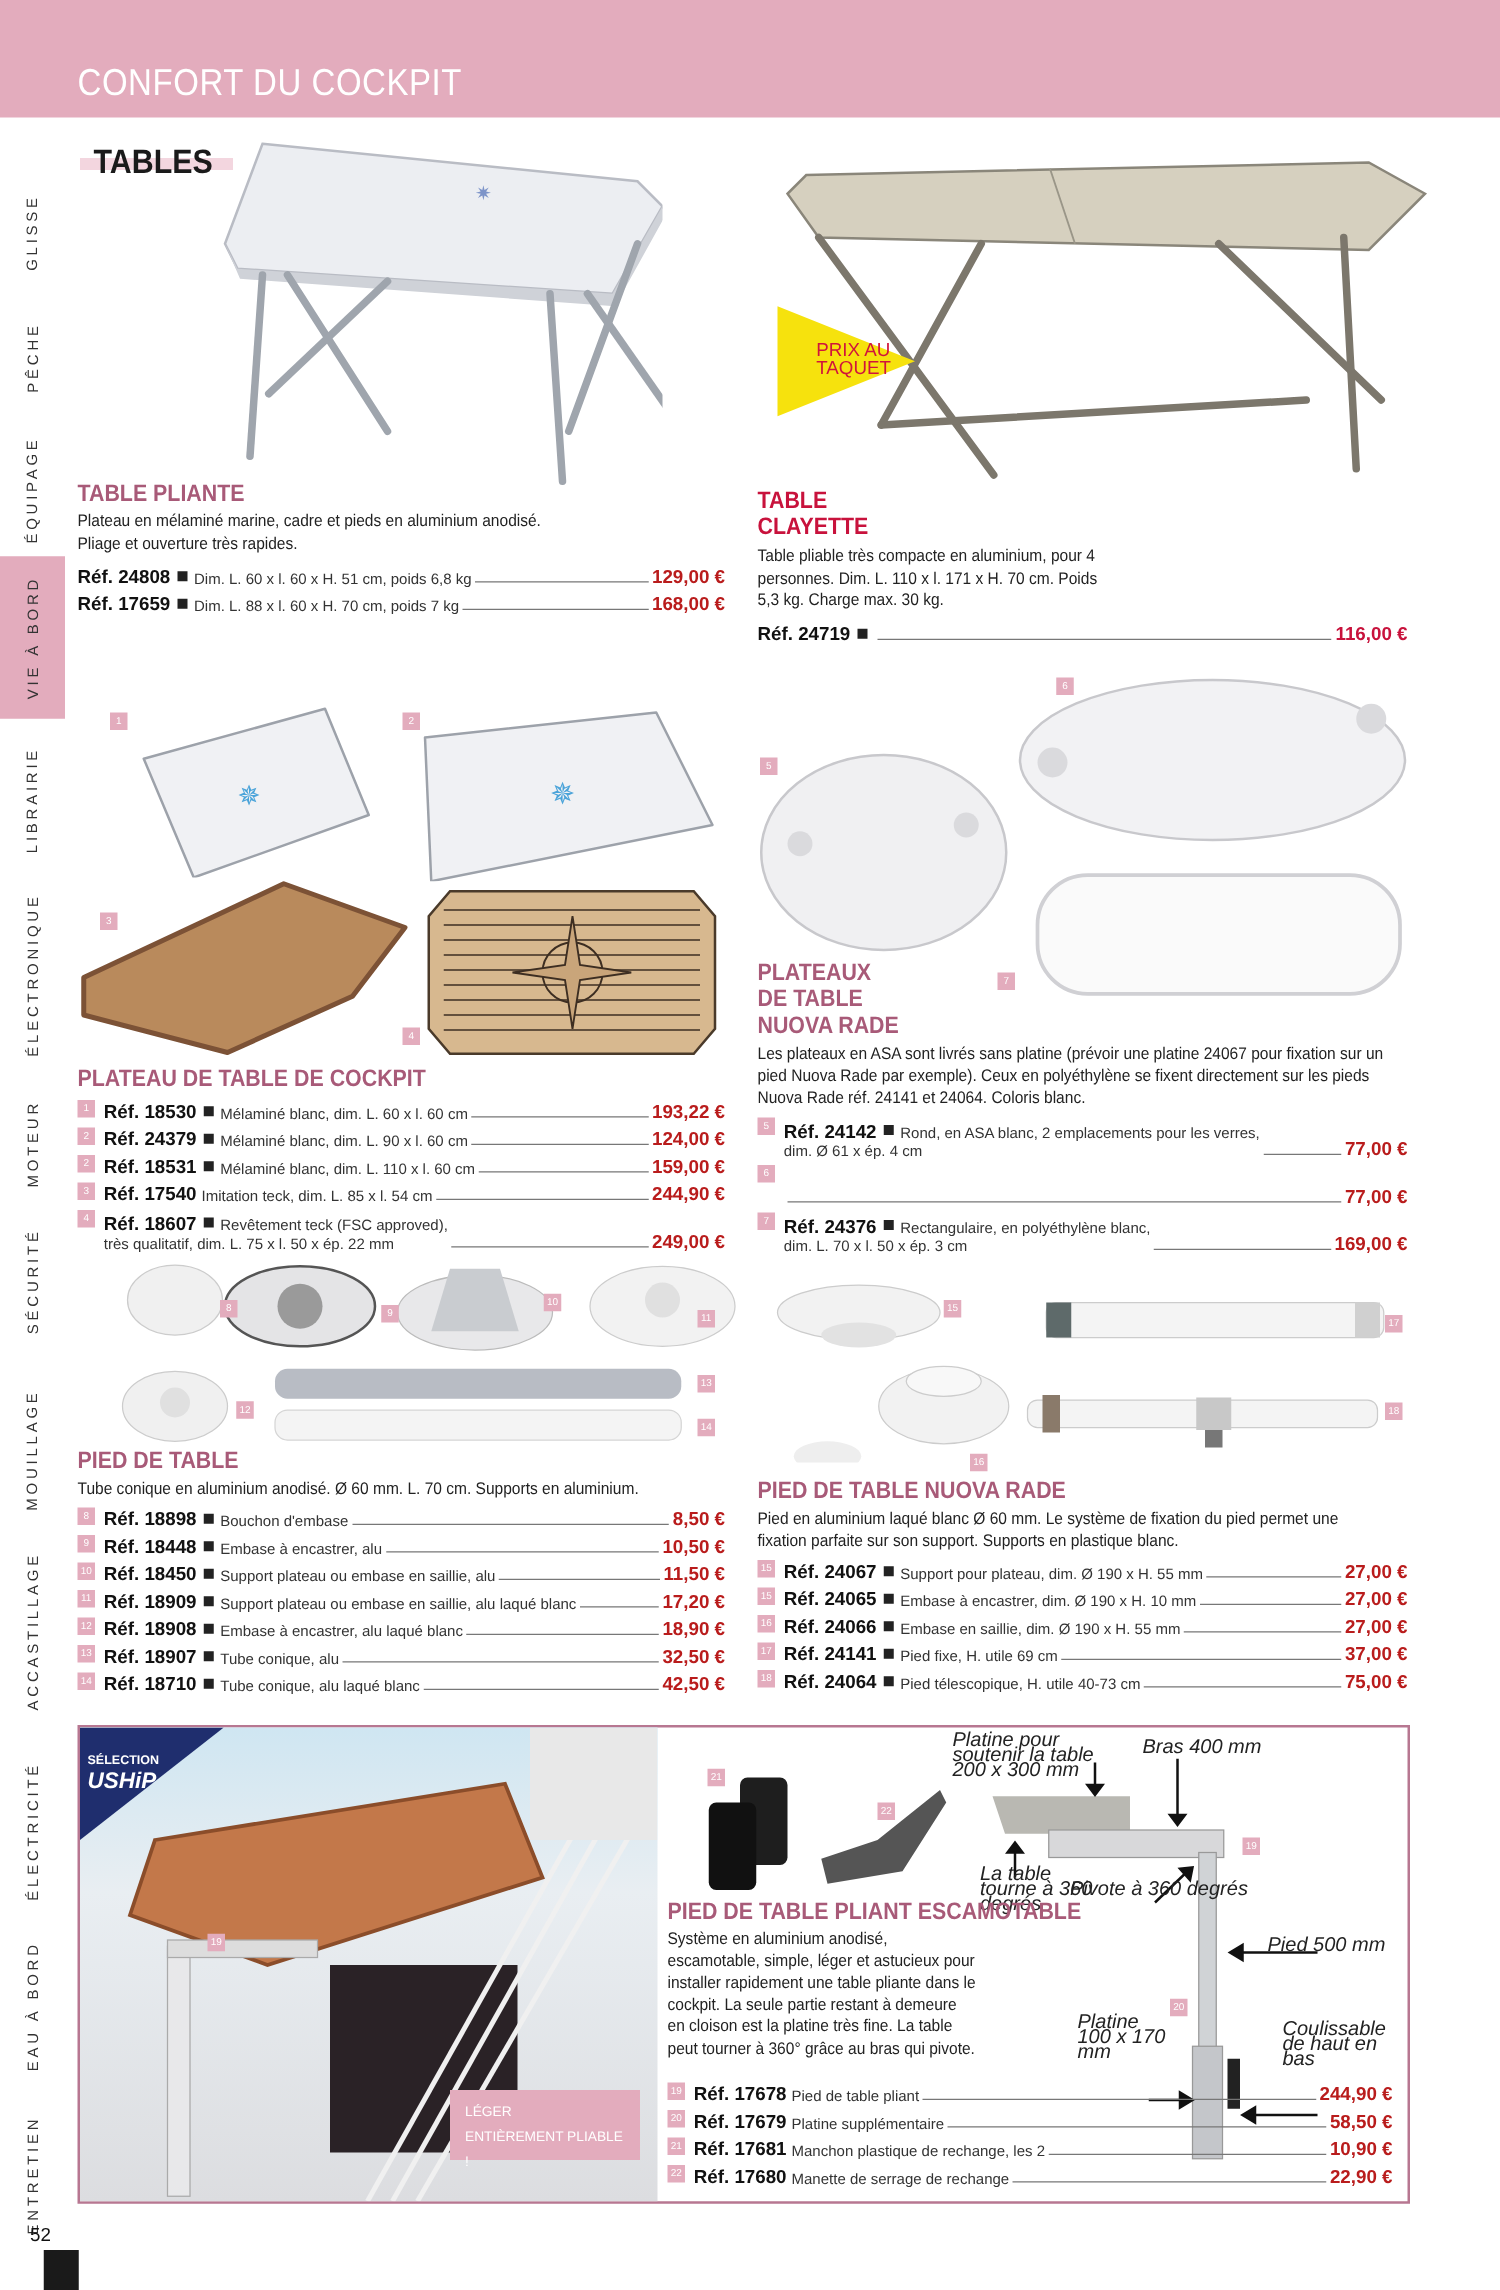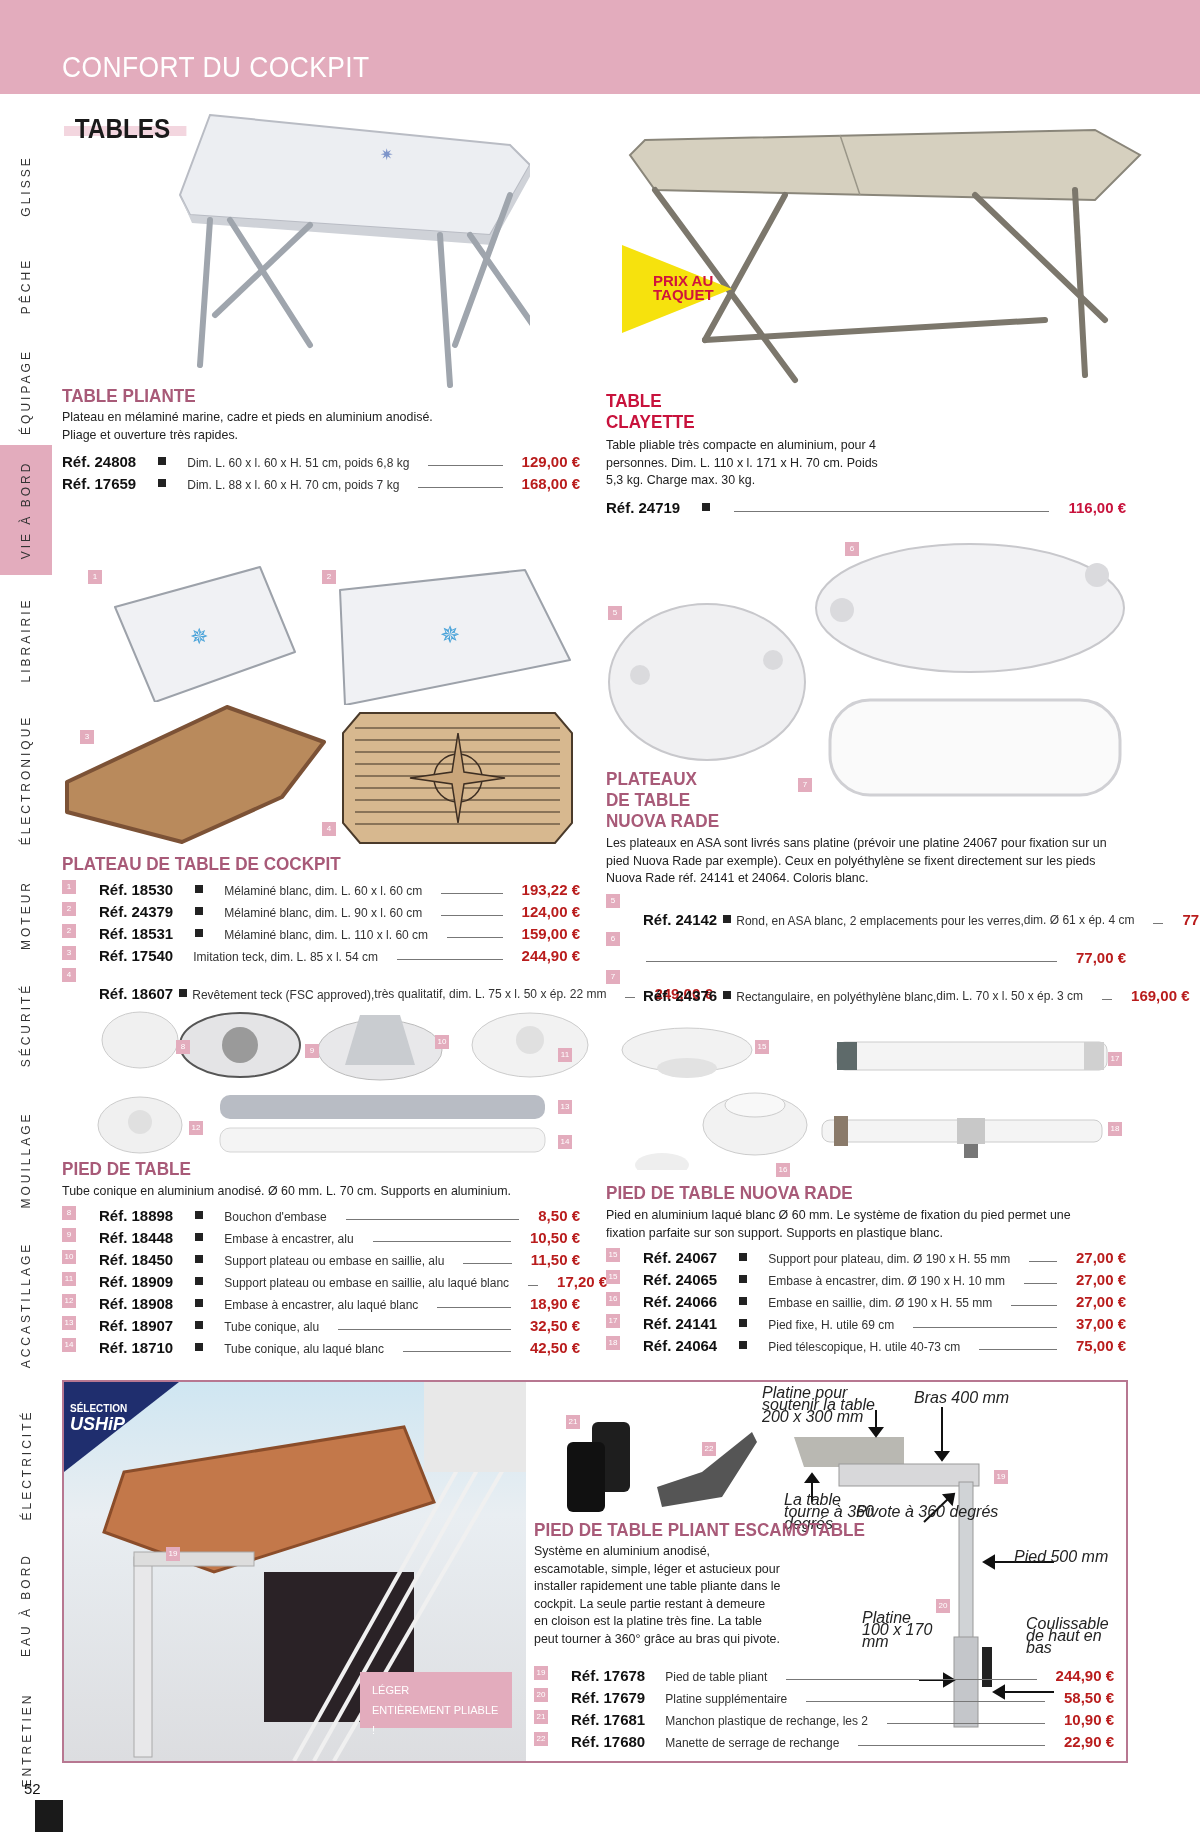--- a/index.html
+++ b/index.html
@@ -16,37 +16,37 @@
   .nav-item span { display: block; transform: rotate(-90deg); white-space: nowrap; font-size: 12px; letter-spacing: 3px; color: #333; }
   .nav-item.active { background: #e3acbd; }
   .page-num { position: absolute; left: 24px; top: 1780px; font-size: 15px; color: #111; }
   .page-tab { position: absolute; left: 35px; top: 1800px; width: 28px; height: 32px; background: #1a1a1a; }
 
   
   .ptitle { position: absolute; font-size: 19px; font-weight: bold; color: #a85a78; line-height: 21px; transform: scaleX(0.9); transform-origin: left; }
   .ptitle.red { color: #c8123c; }
   .pdesc { position: absolute; font-size: 13.5px; line-height: 17.5px; color: #222; transform: scaleX(0.92); transform-origin: left; }
   .reflist { position: absolute; }
-  .ref-row { display: flex; align-items: flex-end; height: 22px; font-size: 13px; white-space: nowrap; gap: 16px; }
+  .ref-row { display: flex; align-items: flex-end; height: 22px; font-size: 13px; white-space: nowrap; }
   .ref-row.double { height: 38px; }
   .ref-num { display: inline-block; width: 14px; height: 14px; background: #e3acbd; color: #fff; font-size: 8px; text-align: center; line-height: 14px; margin-right: 7px; margin-bottom: 4px; flex: 0 0 14px; }
   .ref-code { font-weight: bold; font-size: 15px; color: #111; margin-right: 4px; }
   .ref-sq { display: inline-block; width: 8px; height: 8px; background: #222; margin: 0 5px 5px 2px; flex: 0 0 8px; }
   .ref-desc { font-size: 12px; color: #333; }
-  .ref-wrap { display: flex; justify-content: flex-end; align-items: center; }
+  .ref-wrap { display: flex; flex-direction: column; justify-content: flex-end; }
   .ref-fill { flex: 1; border-bottom: 1px solid #777; margin: 0 3px 4px 3px; min-width: 10px; }
   .ref-price { font-weight: bold; font-size: 15px; color: #b91c1c; }
   .ref-price.red { color: #c8123c; }
 
   
   .img { position: absolute; }
   .badge { position: absolute; width: 14px; height: 14px; background: #e3acbd; color: #fff; font-size: 8px; line-height: 14px; text-align: center; }
 
   .promo { position: absolute; left: 622px; top: 245px; width: 0; height: 0; border-top: 44px solid transparent; border-bottom: 44px solid transparent; border-left: 110px solid #f6e20d; }
-  .promo-text { position: absolute; left: 653px; top: 274px; font-size: 15px; font-weight: bold; color: #d0143c; line-height: 14px; }
+  .promo-text { position: absolute; left: 653px; top: 274px; font-size: 15px; font-weight: normal; color: #d0143c; line-height: 14px; }
 
   .feature-box { position: absolute; left: 62px; top: 1380px; width: 1066px; height: 383px; border: 2px solid #b77791; }
   .photo { position: absolute; left: 0; top: 0; width: 462px; height: 379px; background: linear-gradient(180deg, #cfe6f2 0%, #e9eef2 35%, #dcdde0 100%); overflow: hidden; }
   .uship { position: absolute; left: 0; top: 0; width: 0; height: 0; border-top: 90px solid #1f2e6e; border-right: 115px solid transparent; }
   .uship-text { position: absolute; left: 6px; top: 22px; color: #fff; font-weight: bold; font-size: 10px; line-height: 10px; }
   .uship-text b { display: block; font-size: 18px; font-style: italic; line-height: 20px; }
   .tag-light { position: absolute; left: 296px; top: 290px; width: 152px; height: 56px; background: #e3acbd; color: #fff; font-size: 11px; line-height: 20px; padding: 8px 12px; }
   .annot { position: absolute; font-size: 16px; color: #222; line-height: 12px; font-style: italic; }
 </style>
 </head>

